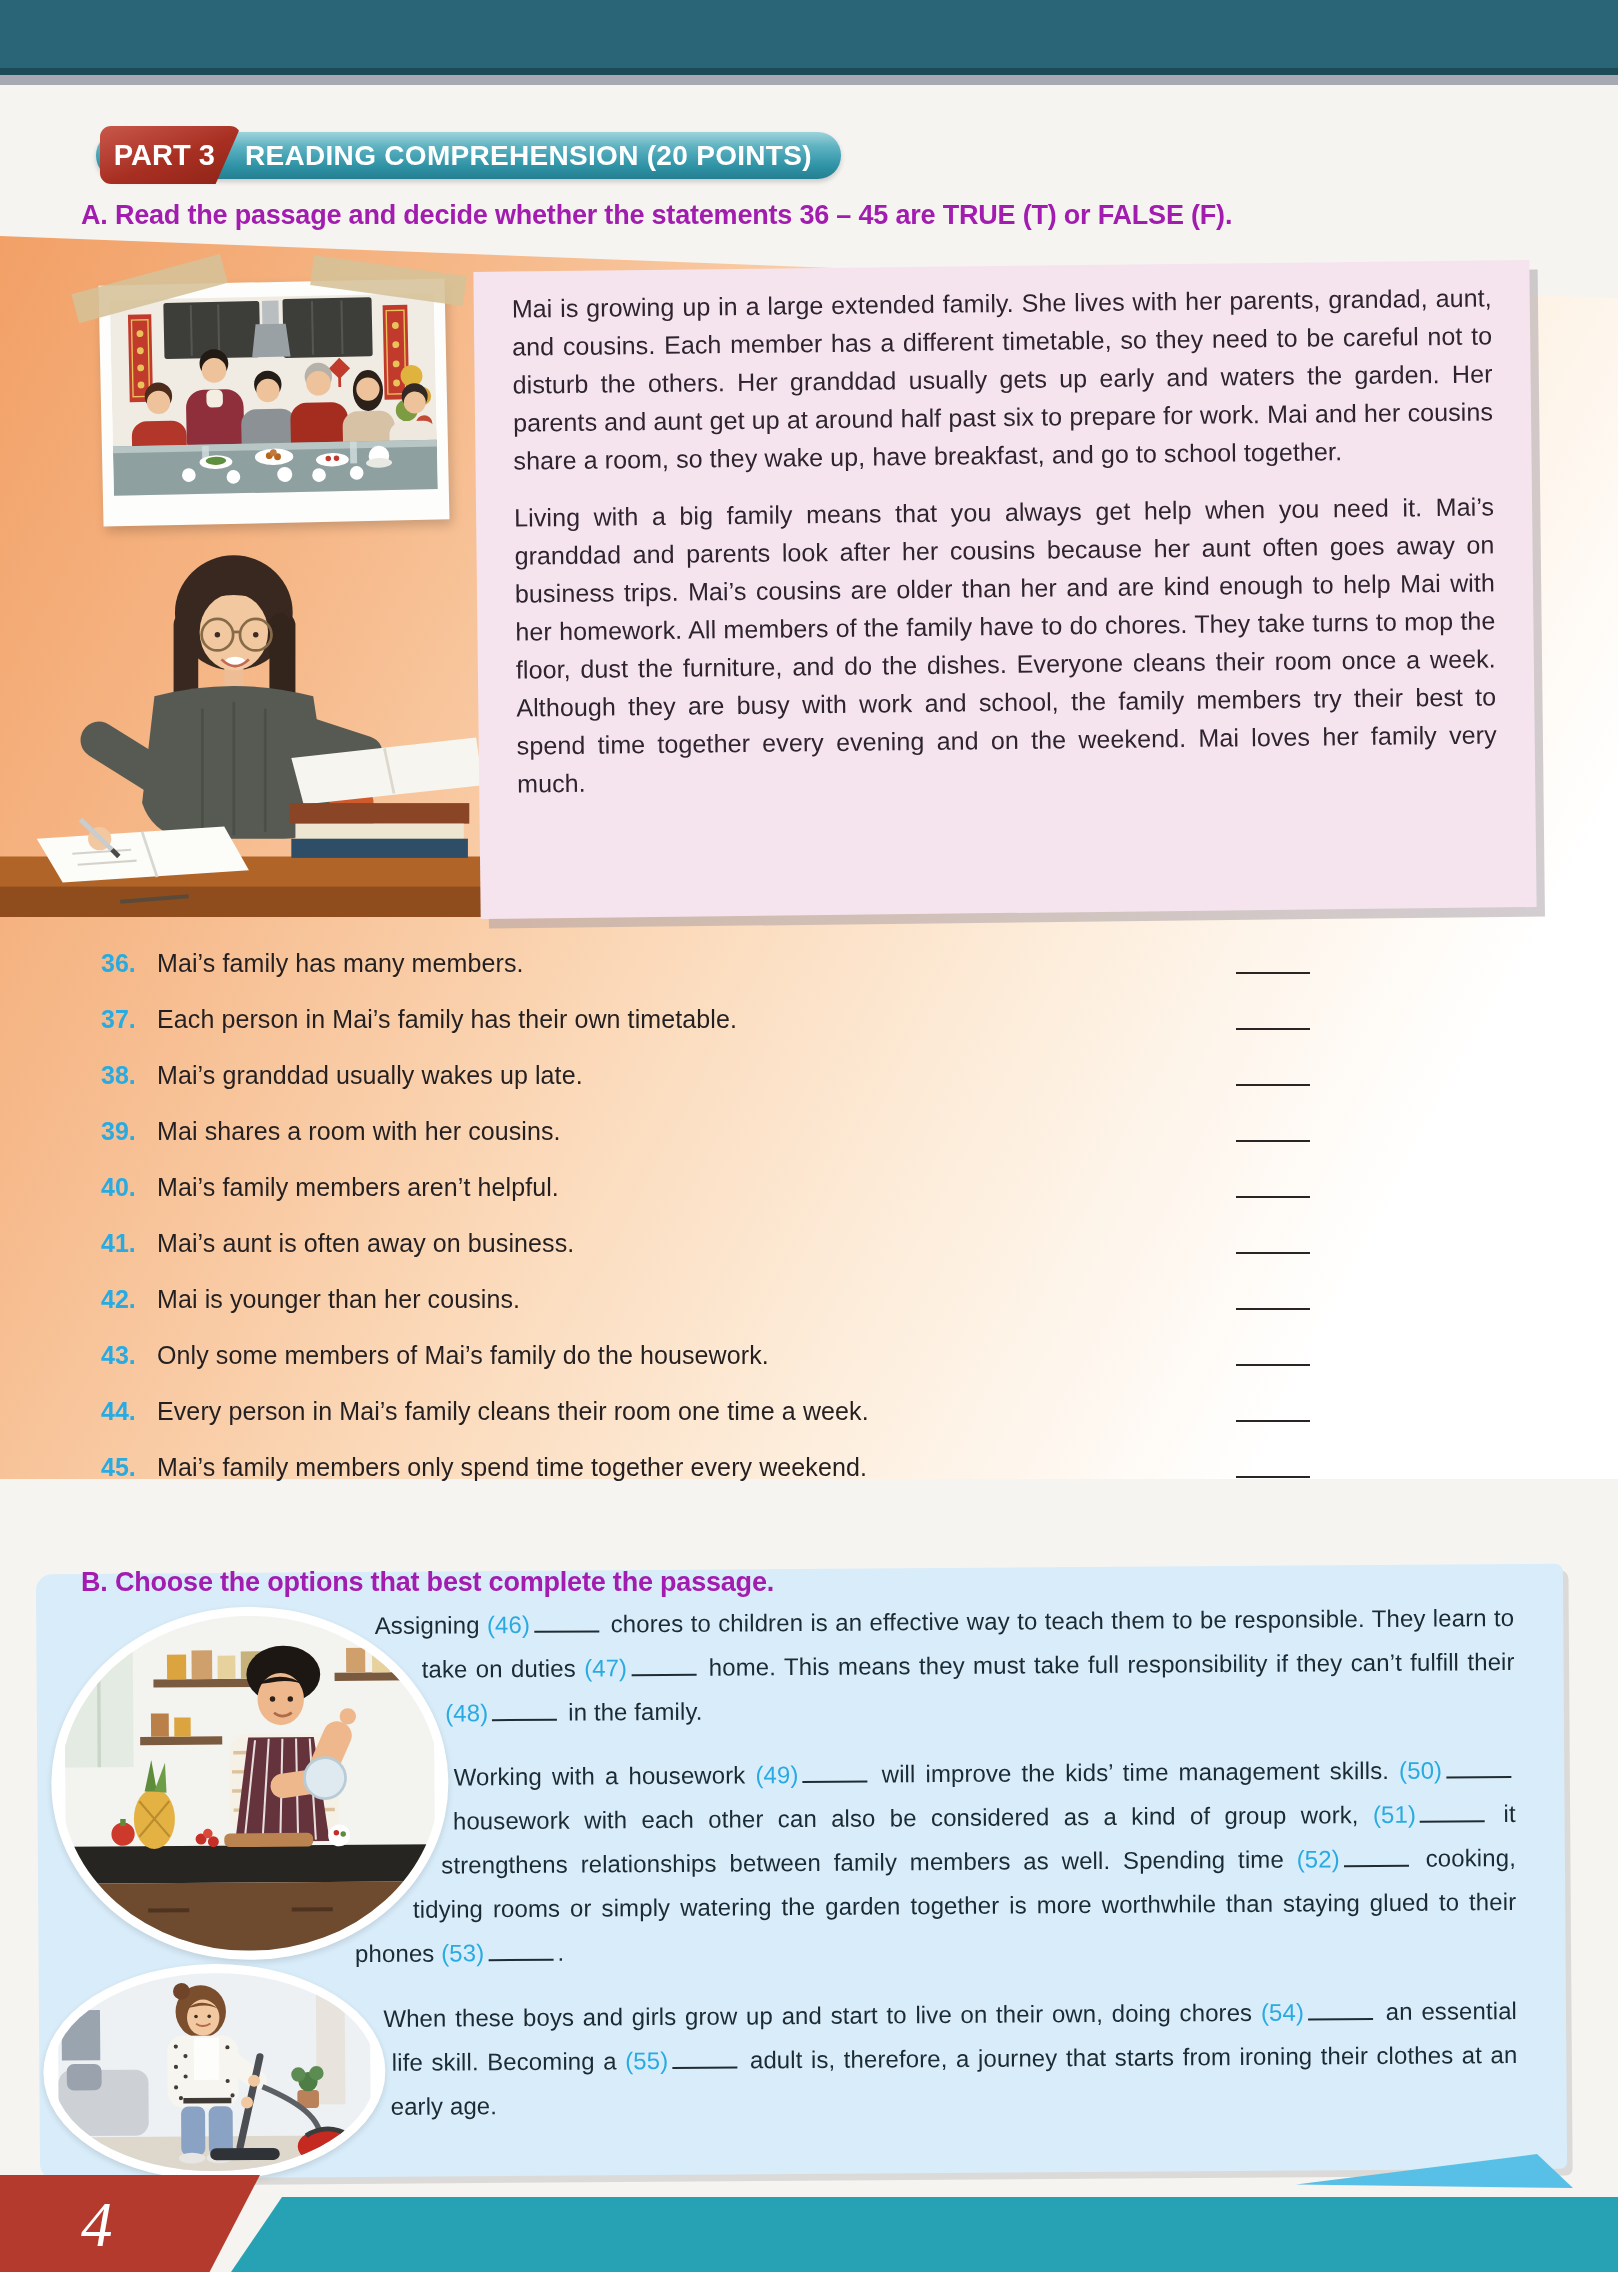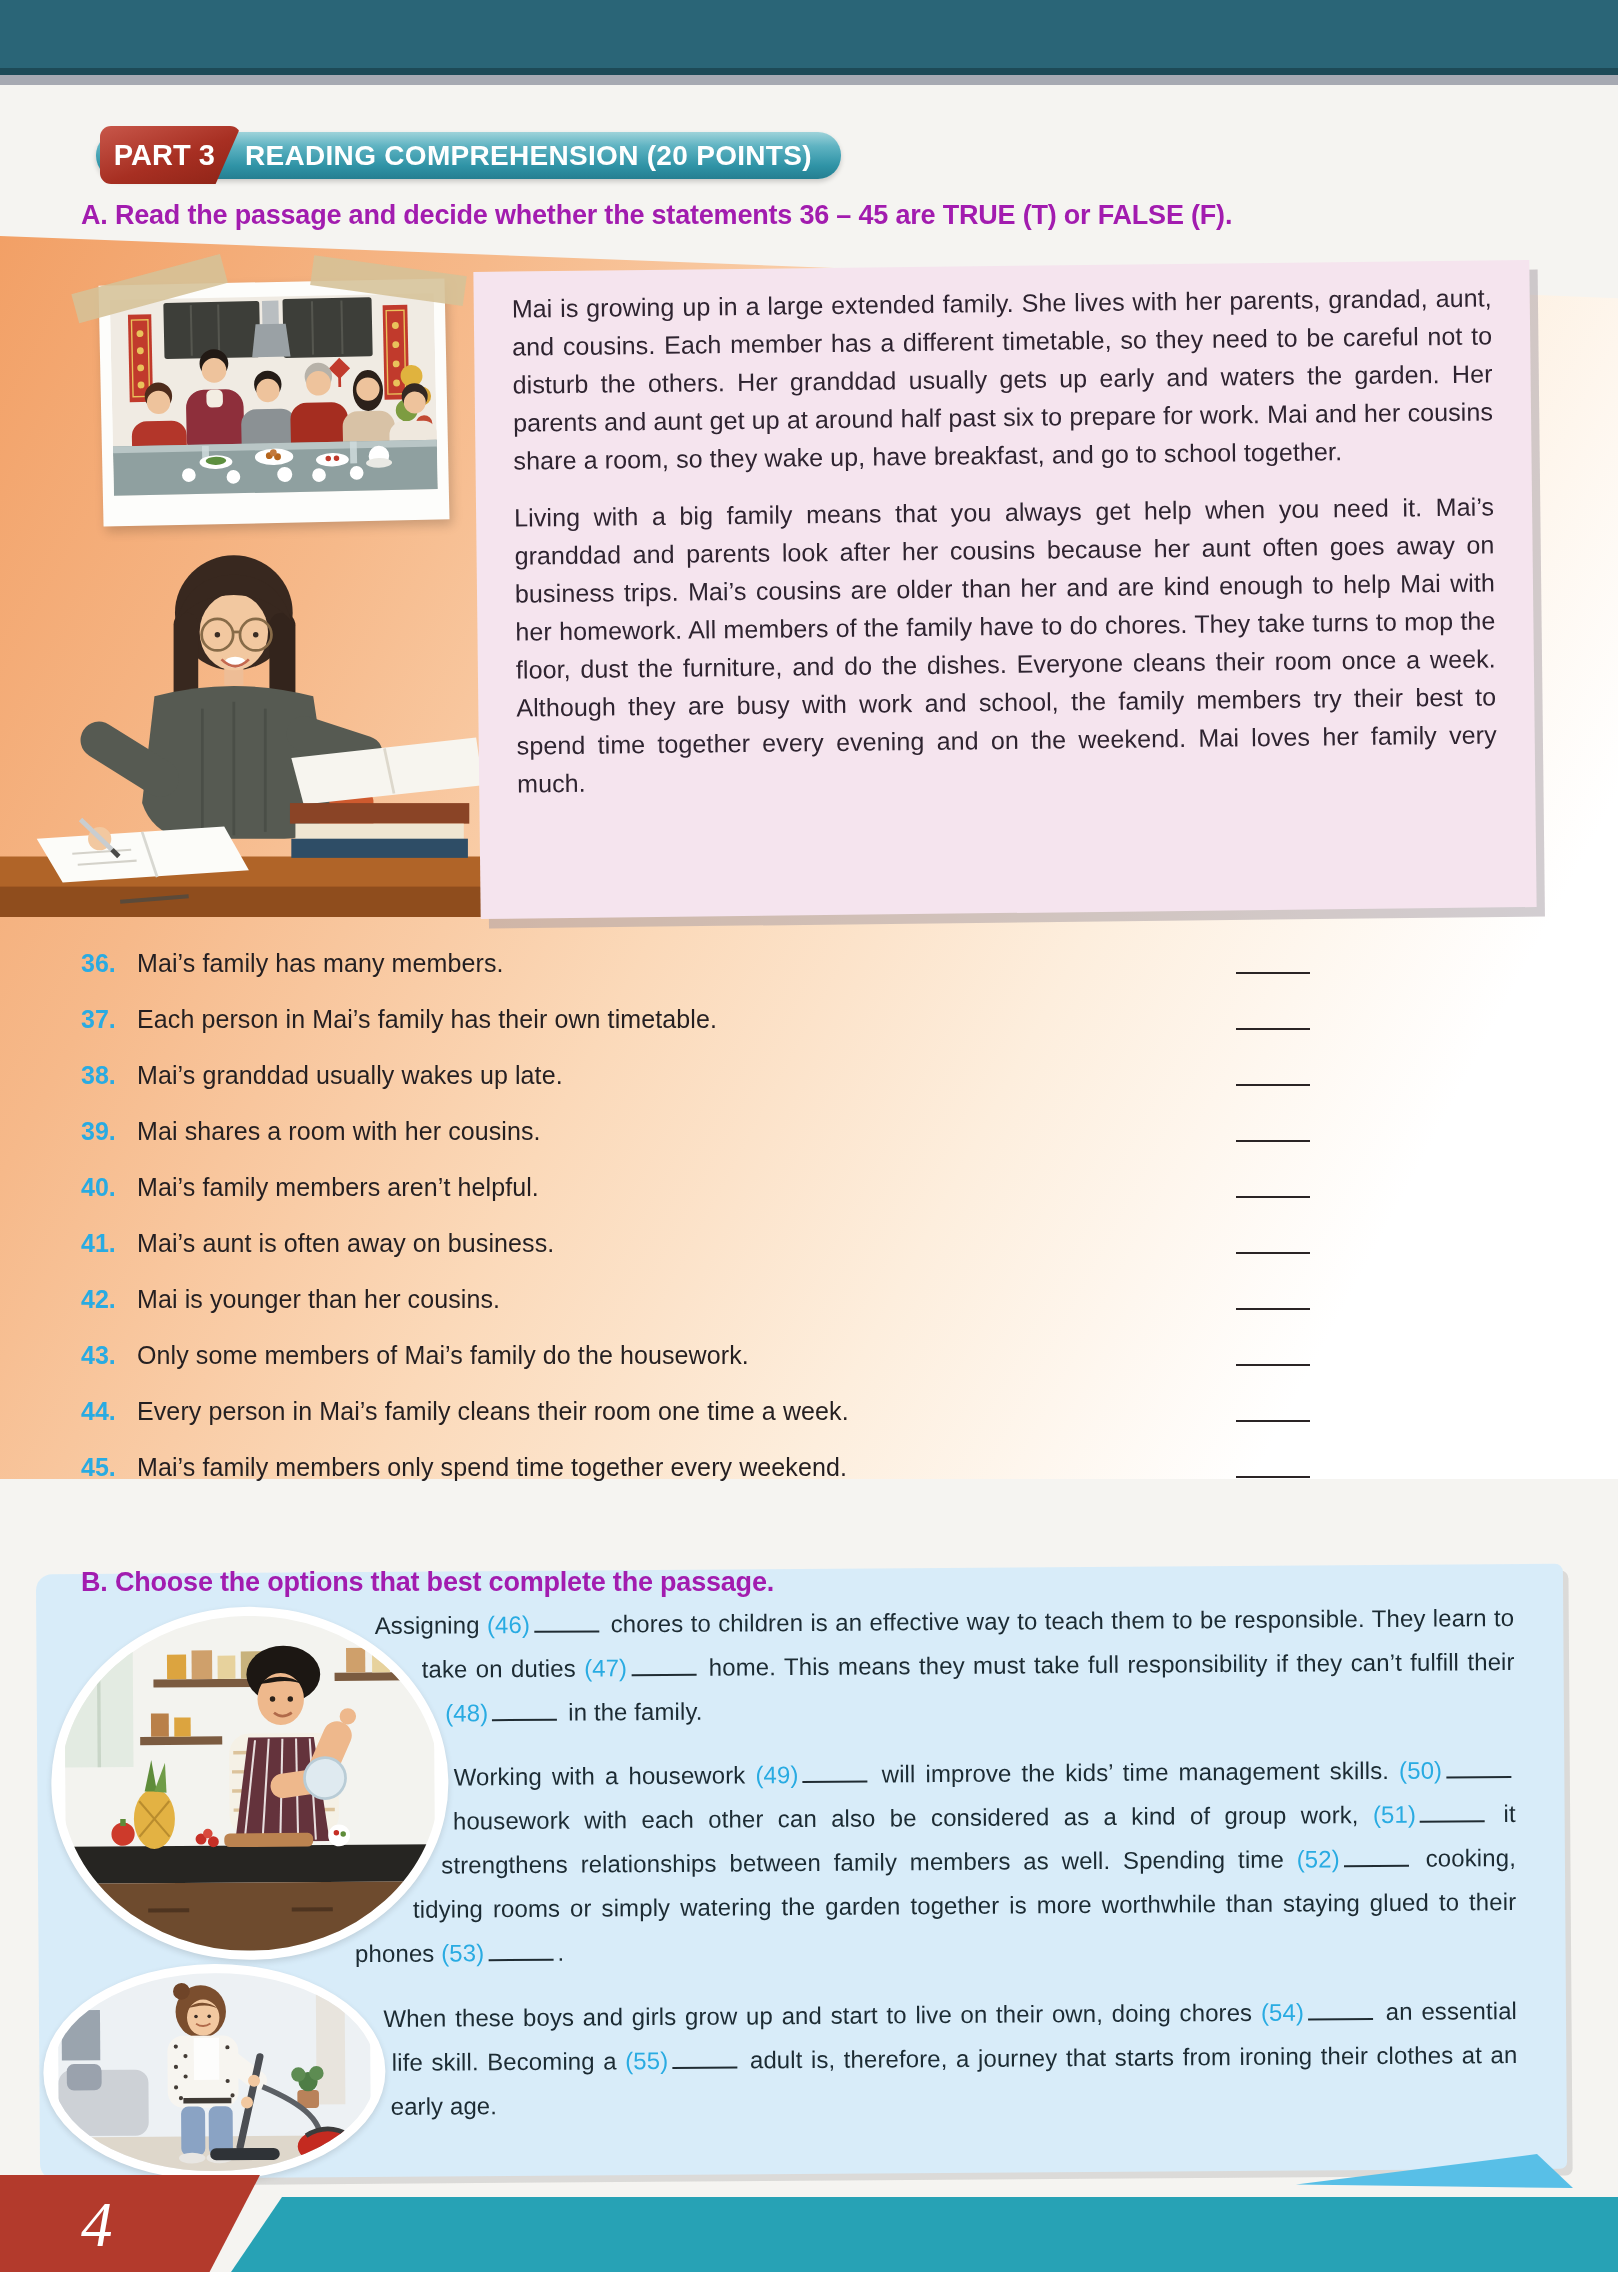--- a/index.html
+++ b/index.html
@@ -59,21 +59,21 @@
     transform:rotate(-.65deg);
     box-shadow:8.2px 9.6px 0 rgba(165,155,163,.5);
     padding:18px 38px;box-sizing:border-box;
   }
   .pink-box p{
     margin:0 0 19px 0;text-align:justify;
     font-size:25px;line-height:38px;color:#2e2430;letter-spacing:0.1px;
   }
   
   .statements{position:absolute;left:81px;top:949px;width:1229px;z-index:2;}
-  .stmt-row{display:flex;align-items:baseline;margin-bottom:27px;}
+  .stmt-row{display:flex;align-items:baseline;margin-bottom:27px;margin-left:20px;}
   .stmt-num{width:56px;flex:none;color:var(--accent-cyan,#29abe2);font-weight:700;font-size:25px;}
   .stmt-text{flex:1;font-size:25px;color:#241f21;letter-spacing:0.1px;}
   .stmt-blank{width:74px;flex:none;border-bottom:2.7px solid #2a2425;align-self:flex-end;margin-bottom:4.1px;}
   
   .blue-box{
     position:absolute;left:38px;top:1569px;width:1527px;height:605px;z-index:1;
     background:var(--blue-box,#d8ecf9);
     border-radius:16.4px 8.2px 6.8px 15px;
     transform:rotate(-.4deg);
     box-shadow:5.5px 6.8px 0 rgba(150,150,150,.28);

